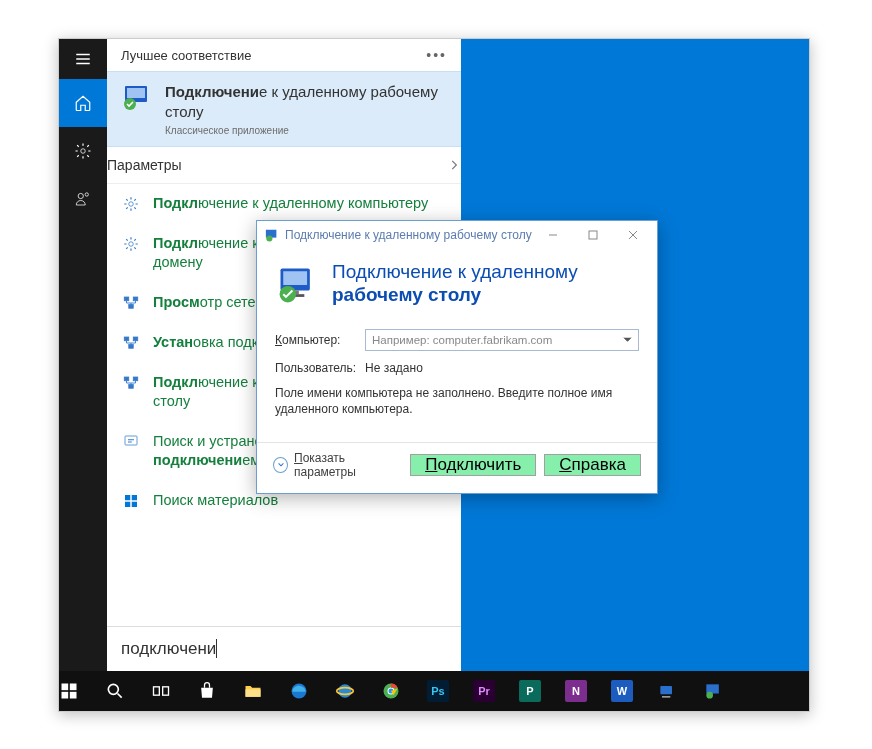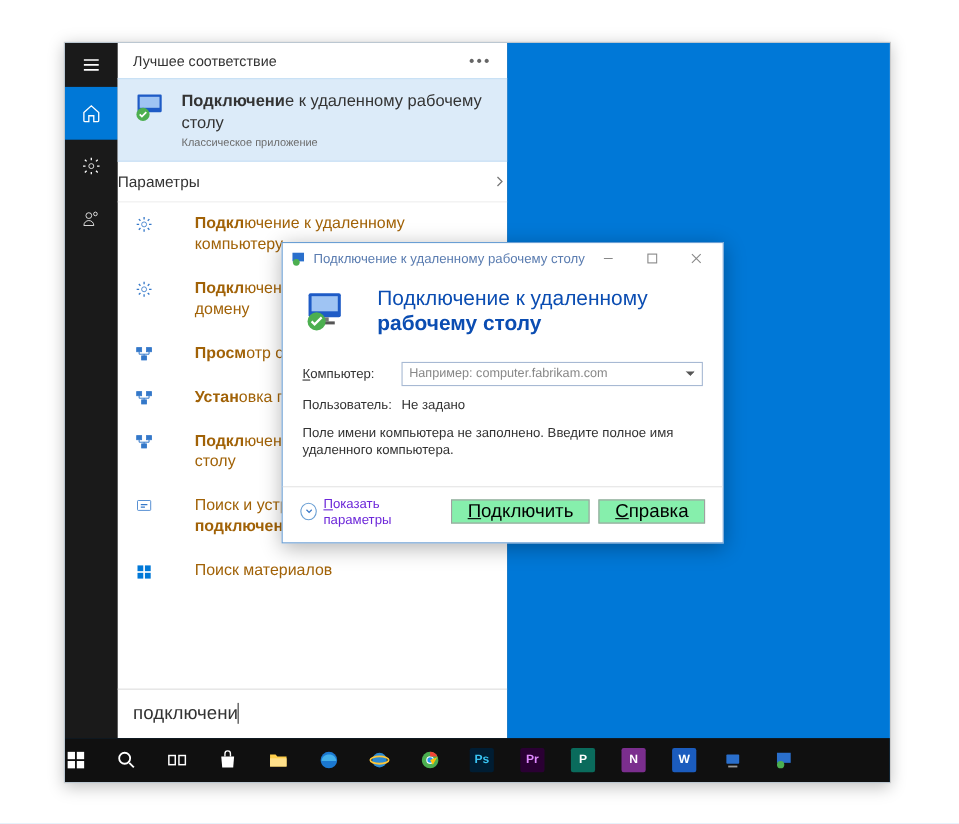--- a/index.html
+++ b/index.html
@@ -25,55 +25,55 @@
 .sm-top-text { flex: 1; color: #333; }
 .sm-top-title { font-size: 15px; line-height: 1.35; }
 .sm-top-sub { color: #6b6b6b; font-size: 10px; margin-top: 2px; }
 
 .sm-params { display: flex; align-items: center; justify-content: space-between; padding: 10px 0; font-size: 14px; color: #333; border-bottom: 1px solid #eee; }
 .sm-params svg { width: 14px; height: 14px; stroke: #777; fill: none; }
 
 .sm-list { flex: 1; overflow: hidden; }
 .sm-item { display: flex; gap: 12px; padding: 10px 14px; align-items: flex-start; }
 .sm-item-icon { width: 20px; height: 20px; flex-shrink: 0; display: flex; align-items: center; justify-content: center; }
-.sm-item-text { font-size: 14.5px; color: #a16207; line-height: 1.35; margin-left: 24px; }
+.sm-item-text { font-size: 14.5px; color: #15803d; line-height: 1.35; }
 
 .sm-search { border-top: 1px solid #ddd; padding: 12px 14px; font-size: 17px; color: #333; }
 .sm-search .caret { border-left: 1px solid #333; animation: blink 1s infinite; }
 @keyframes blink { 50% { opacity: 0; } }
 
 
 .taskbar { position: absolute; left: 0; right: 0; bottom: 0; height: 40px; background: #101010; display: flex; align-items: center; padding-left: 0; }
 .tb-item { width: 46px; height: 32px; display: flex; align-items: center; justify-content: flex-start; cursor: pointer; }
 .tb-item svg { width: 20px; height: 20px; }
 .tb-icon-square { width: 22px; height: 22px; border-radius: 2px; display: flex; align-items: center; justify-content: center; font-size: 11px; font-weight: bold; color: #fff; font-family: Arial; }
 
 
 .rdc { position: absolute; left: 197px; top: 181px; width: 402px; background: #fff; border: 1px solid #6a9fd4; box-shadow: 0 4px 18px rgba(0,0,0,0.3); font-size: 12px; color: #333; }
 .rdc-titlebar { height: 28px; display: flex; align-items: center; padding: 0 4px 0 8px; color: #5a7cb0; }
 .rdc-titlebar-icon { width: 14px; height: 14px; margin-right: 6px; }
 .rdc-titlebar-text { flex: 1; font-size: 12px; }
 .rdc-win-btns { display: flex; }
 .rdc-win-btn { width: 40px; height: 26px; display: flex; align-items: center; justify-content: center; color: #888; cursor: pointer; }
 .rdc-win-btn svg { width: 10px; height: 10px; stroke: #888; fill: none; }
 
-.rdc-banner { display: flex; align-items: flex-start; gap: 24px; padding: 12px 18px 16px; }
+.rdc-banner { display: flex; align-items: flex-end; gap: 13px; padding: 12px 18px 16px; }
 .rdc-banner-icon { width: 44px; height: 44px; }
 .rdc-banner-text { font-size: 19px; color: #0b4db2; line-height: 1.2; }
 .rdc-banner-bold { font-weight: bold; }
 
 .rdc-body { padding: 6px 18px 10px; }
 .rdc-row { display: flex; align-items: center; margin-bottom: 10px; gap: 12px; }
 .rdc-label { width: 78px; }
 .rdc-select { flex: 1; height: 22px; border: 1px solid #a7b9d3; background: #fff; display: flex; align-items: center; justify-content: space-between; padding: 0 6px; color: #888; font-size: 11.5px; }
 .rdc-select svg { width: 9px; height: 9px; stroke: #555; fill: #555; }
 .rdc-hint { color: #333; font-size: 12px; line-height: 1.4; margin: 8px 0 14px; }
 
 .rdc-footer { display: flex; align-items: center; padding: 8px 16px 14px; gap: 8px; border-top: 1px solid #e4e4e4; }
-.rdc-show { display: flex; align-items: center; gap: 6px; color: #6d28d9; cursor: pointer; flex: 1; }
+.rdc-show { display: flex; align-items: center; gap: 6px; color: #404040; cursor: pointer; flex: 1; }
 .rdc-show-toggle { width: 16px; height: 16px; border: 1px solid #6a9fd4; border-radius: 50%; display: flex; align-items: center; justify-content: center; }
 .rdc-show-toggle svg { width: 8px; height: 8px; stroke: #3a77c5; fill: none; }
 .rdc-btn { height: 22px; padding: 0 14px; border: 1px solid #a0a0a0; background: #86efac; font-size: 17px; cursor: pointer; }
 .rdc-btn u { text-decoration: underline; }
 
 
 .set-ico { width: 18px; height: 18px; }
 </style>
 </head>
 <body>

